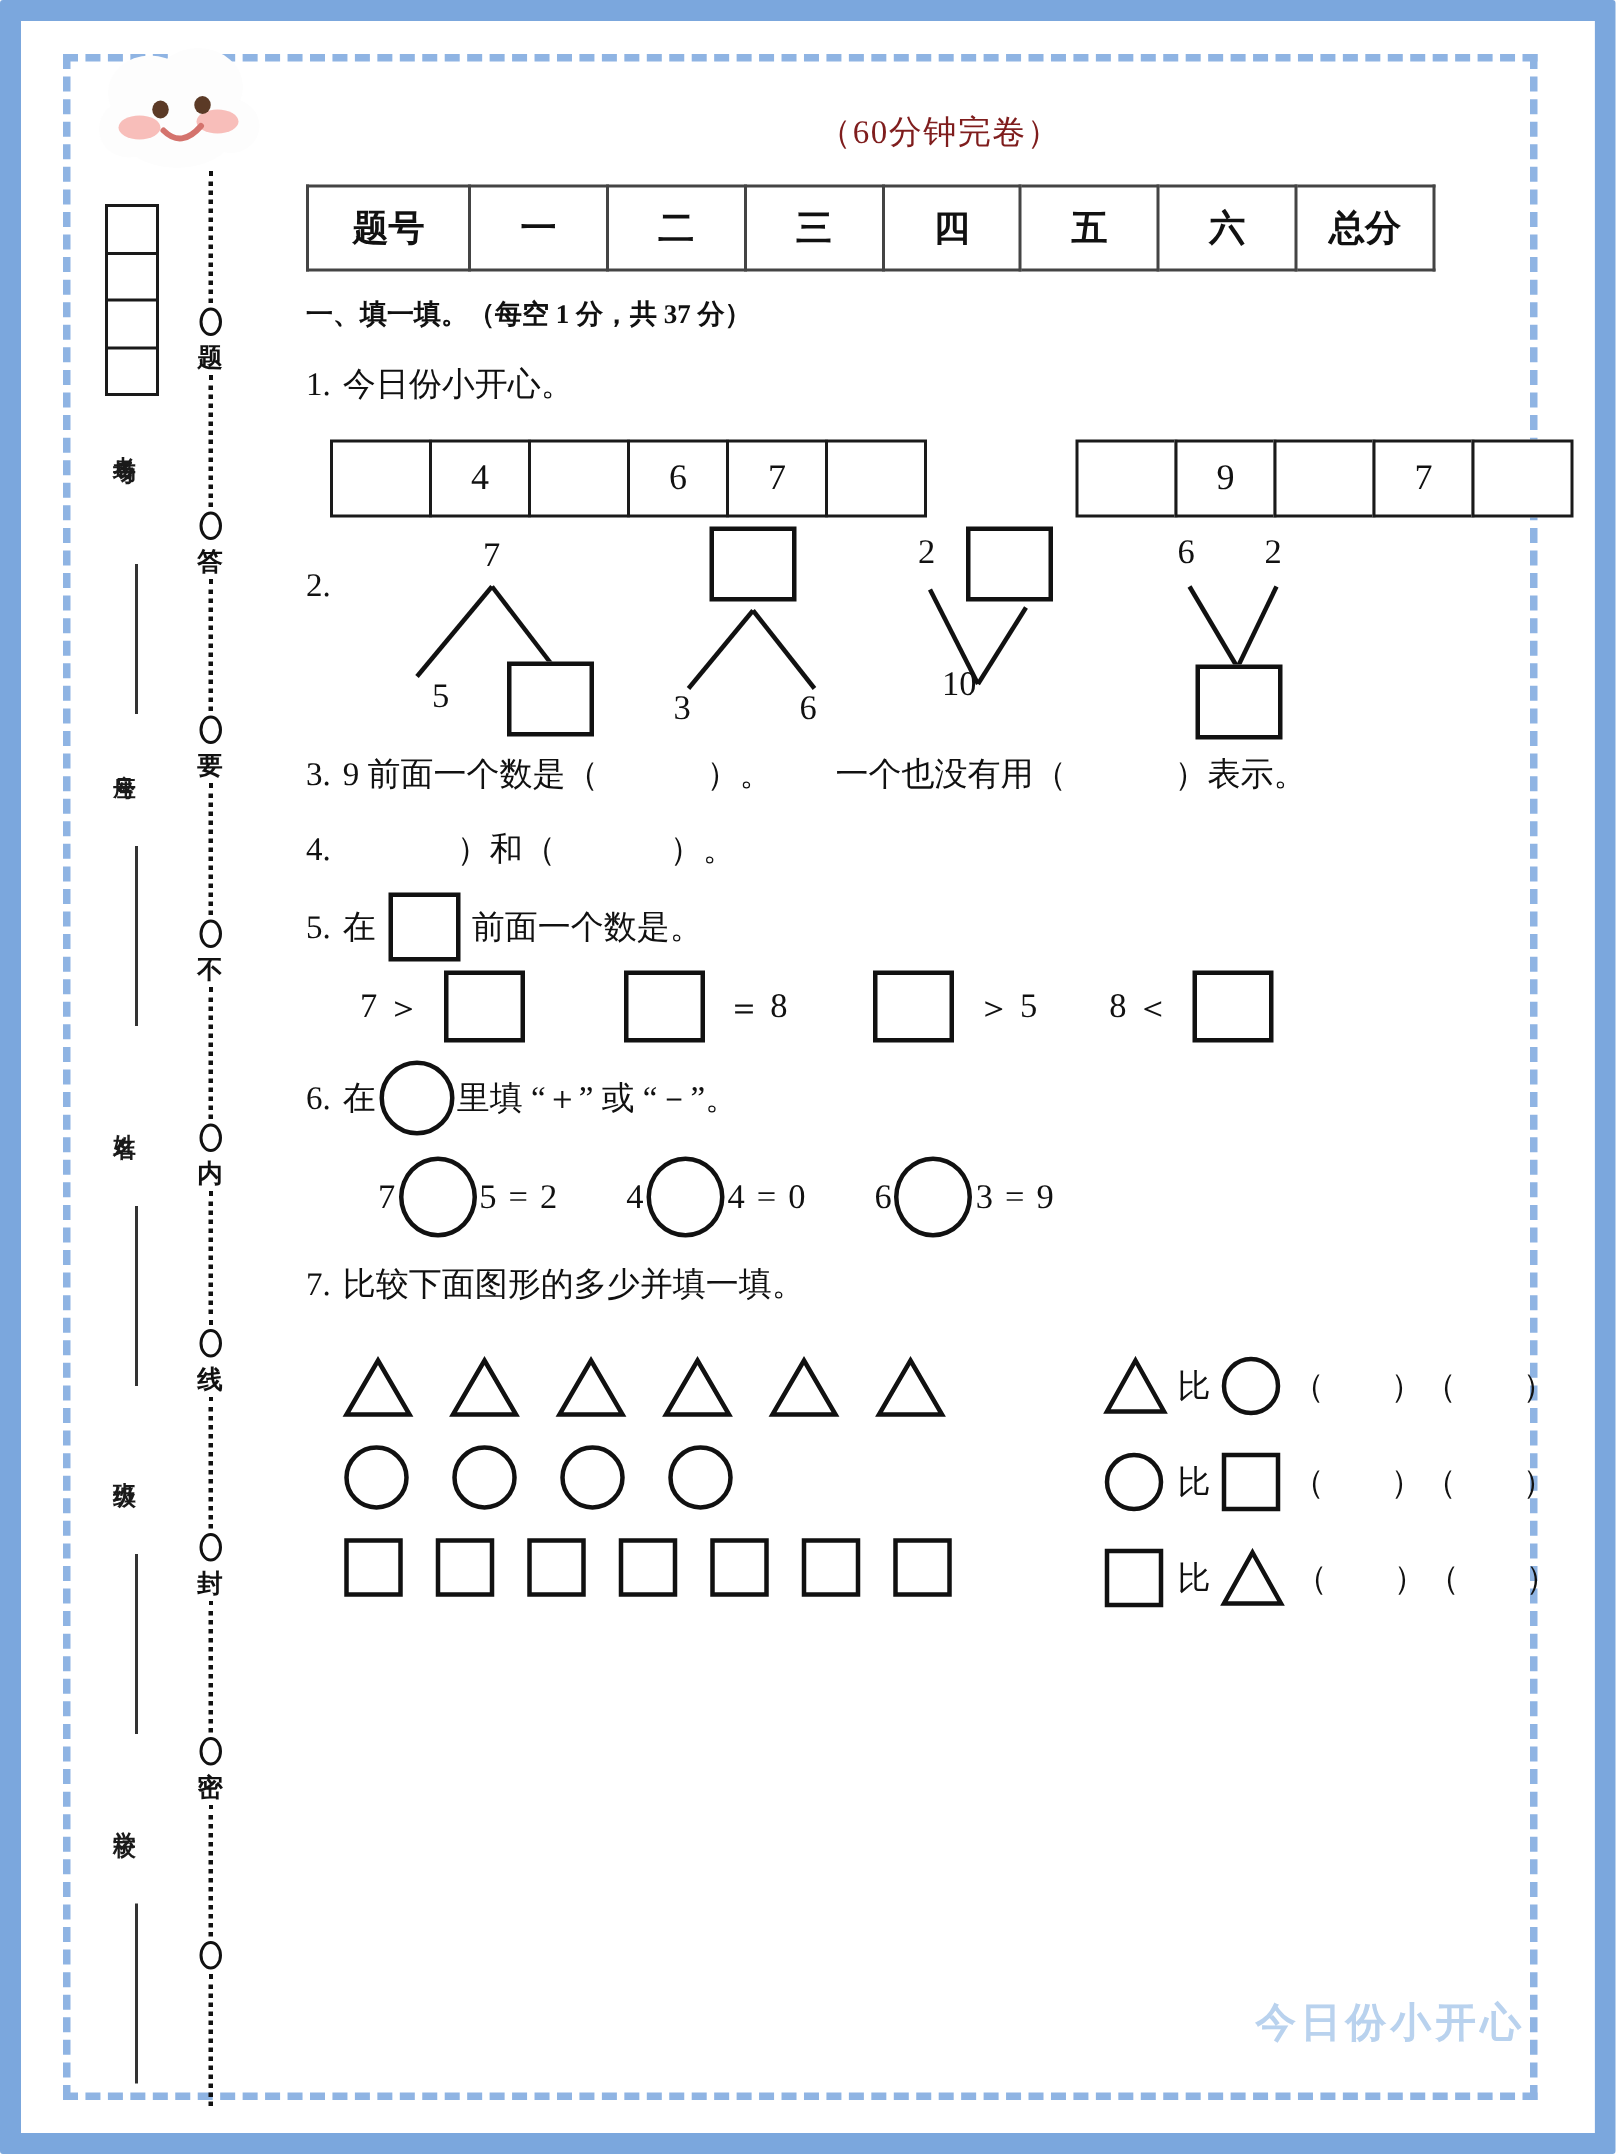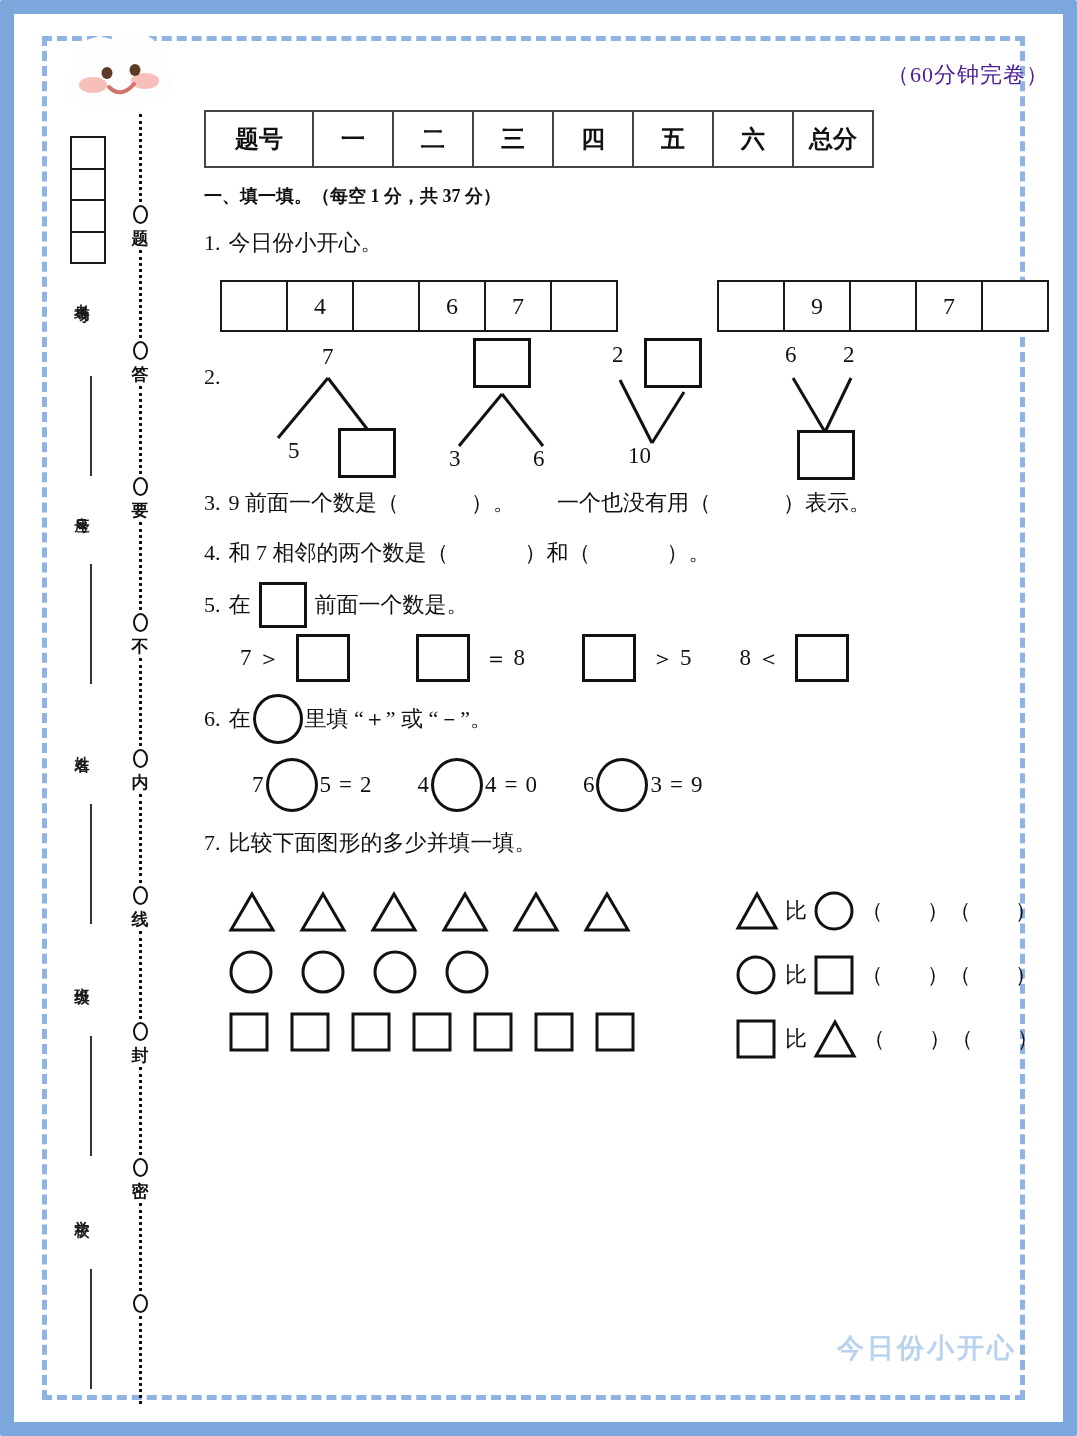--- a/index.html
+++ b/index.html
@@ -93,28 +93,28 @@
   }
   #title {
     font-size: 35px; font-weight: bold;
     text-align: center;
     letter-spacing: 2px;
     color: #111;
     margin-top: 12px;
     font-family: "Liberation Serif", serif;
   }
   #subtitle {
-    font-size: 22px; text-align: right;
-    margin-top: 22px; color: #4c1d95;
+    font-size: 22px; text-align: center;
+    margin-top: 35px; color: #7f1d1d;
     letter-spacing: 1px;
   }
   
   #score-table {
     margin-top: 20px;
-    width: 670px;
+    width: 753px;
     border-collapse: collapse;
     table-layout: fixed;
   }
   #score-table td {
     border: 2px solid #444;
     height: 56px;
     text-align: center;
     vertical-align: middle;
     font-size: 24px;
     font-weight: bold;
@@ -384,21 +384,21 @@
         <div class="bond-val" style="left:112px; top:108px;">6</div>
       </div>
 
       <div class="bond">
         <div class="bond-val" style="left:16px; top:4px;">2</div>
         <div class="bond-box" style="left:48px; top:0px;"></div>
         <svg class="bond-svg" width="175" height="145">
           <line x1="24" y1="42" x2="56" y2="105" stroke="#111" stroke-width="3"></line>
           <line x1="88" y1="54" x2="56" y2="105" stroke="#111" stroke-width="3"></line>
         </svg>
-        <div class="bond-val" style="left:32px; top:105px;">10</div>
+        <div class="bond-val" style="left:32px; top:92px;">10</div>
       </div>
 
       <div class="bond">
         <div class="bond-val" style="left:14px; top:4px;">6</div>
         <div class="bond-val" style="left:72px; top:4px;">2</div>
         <svg class="bond-svg" width="175" height="145">
           <line x1="22" y1="40" x2="54" y2="94" stroke="#111" stroke-width="3"></line>
           <line x1="80" y1="40" x2="54" y2="94" stroke="#111" stroke-width="3"></line>
         </svg>
         <div class="bond-box" style="left:26px; top:92px;"></div>
@@ -411,21 +411,20 @@
       <span style="display:inline-block;width:72px;"></span>
       <span>）。</span>
       <span style="display:inline-block;width:42px;"></span>
       <span>一个也没有用（</span>
       <span style="display:inline-block;width:72px;"></span>
       <span>）表示。</span>
     </div>
 
     <div class="q-line">
       <span class="q-num">4.</span>
-      <span>和 7 相邻的两个数是（</span>
       <span style="display:inline-block;width:76px;"></span>
       <span>）和（</span>
       <span style="display:inline-block;width:76px;"></span>
       <span>）。</span>
     </div>
 
     <div class="q-line" style="margin-top:14px;">
       <span class="q-num">5.</span>
       <span>在</span>
       <span class="inline-sq"></span>

